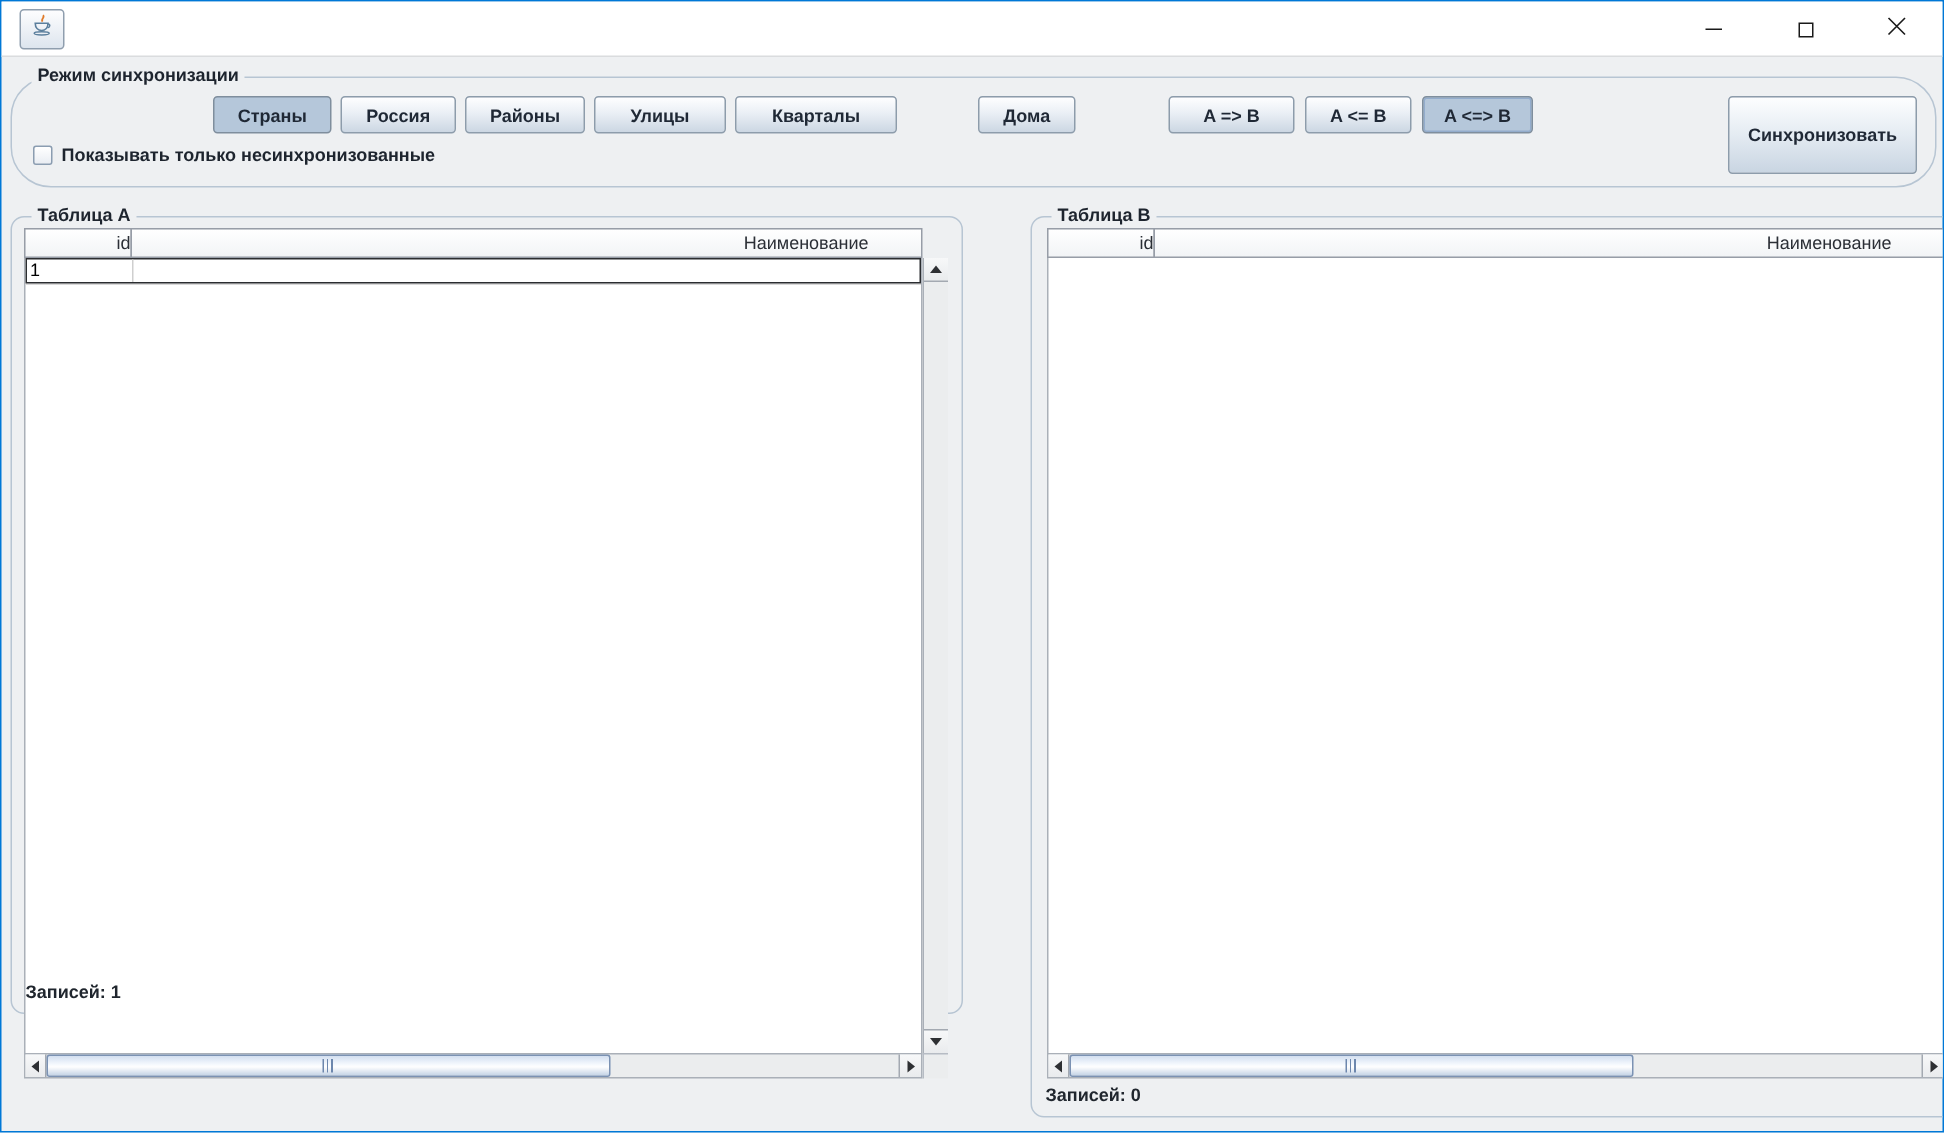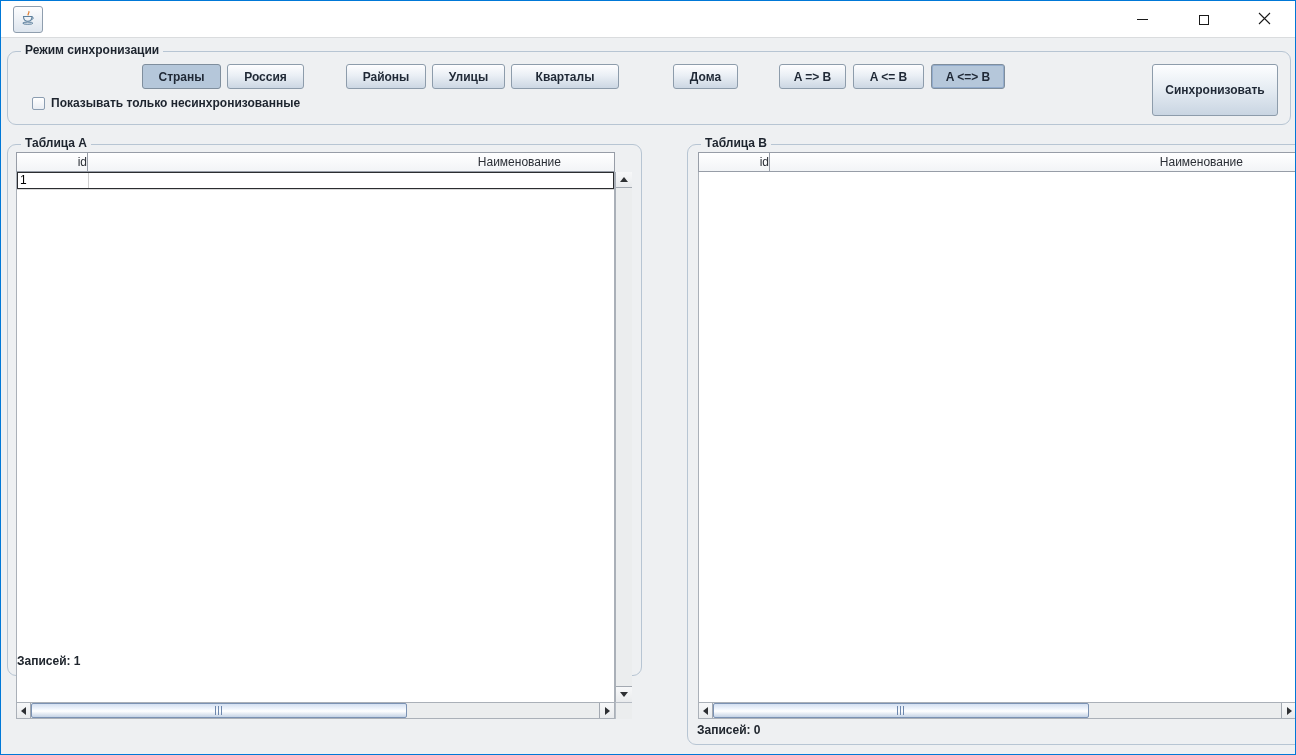--- a/index.html
+++ b/index.html
@@ -29,68 +29,68 @@
 
   
   .groupbox {
     position: absolute; border: 1px solid #b7c5d3; border-radius: 9px;
   }
   .gb-title {
     position: absolute; top: -9px; left: 13px; padding: 0 4px;
     background: #eef0f2; font-size: 12px; font-weight: bold; color: #1d242e;
     line-height: 15px; white-space: nowrap;
   }
-  .group-sync { left: 6px; top: 50px; width: 1284px; height: 74px; }
+  .group-sync { left: 6px; top: 50px; width: 1284px; height: 74px; border-radius: 27px; }
   .group-table-a { left: 6px; top: 143px; width: 635px; height: 532px; }
   .group-table-b { left: 686px; top: 143px; width: 638px; height: 601px; }
 
   
   .btn {
     display: inline-flex; align-items: center; justify-content: center;
     height: 25px; border: 1px solid #8d9cab; border-radius: 3px;
     background: linear-gradient(#fefeff, #eaeff5 45%, #ccd7e3);
     font-size: 12px; font-weight: bold; color: #1f2835; cursor: default;
   }
   .btn.selected {
     background: #b5c7da; border-color: #7f8e9d;
   }
   .btn.selected.focused { box-shadow: inset 0 0 0 1px #93accc; }
   .mode-row { position: absolute; left: 94px; top: 12px; display: flex; gap: 6px; padding-left: 40px; }
   .dir-row  { position: absolute; left: 771px; top: 12px; display: flex; gap: 7px; }
-  .w-countries { width: 79px; } .w-cities { width: 77px; } .w-districts { width: 80px; margin-left: 36px; }
-  .w-streets { width: 73px; } .w-blocks { width: 108px; } .w-houses { width: 65px; margin-left: 48px; }
-  .w-dir1 { width: 67px; } .w-dir2 { width: 71px; } .w-dir3 { width: 74px; }
+  .w-countries { width: 79px; } .w-cities { width: 77px; } .w-districts { width: 80px; }
+  .w-streets { width: 88px; } .w-blocks { width: 108px; } .w-houses { width: 65px; margin-left: 48px; }
+  .w-dir1 { width: 84px; } .w-dir2 { width: 71px; } .w-dir3 { width: 74px; }
   .sync-btn {
     position: absolute; right: 12px; top: 12px; width: 126px; height: 52px;
     border: 1px solid #8d9cab; border-radius: 3px;
     background: linear-gradient(#fdfeff, #e4ebf2 50%, #c9d5e2);
     font-size: 12px; font-weight: bold; color: #1f2835;
     display: flex; align-items: center; justify-content: center;
   }
 
   
-  .checkbox-row { position: absolute; left: 24px; top: 44px; display: flex; align-items: center; gap: 6px; }
+  .checkbox-row { position: absolute; left: 14px; top: 44px; display: flex; align-items: center; gap: 6px; }
   .cb-box {
     width: 13px; height: 13px; border: 1px solid #8b9db1; border-radius: 2px;
     background: linear-gradient(#ffffff, #e9edf3);
   }
   .cb-label { font-size: 12px; font-weight: bold; color: #1d242e; line-height: 14px; }
 
   
   .table-area { position: absolute; top: 7px; height: 567px; }
   .group-table-a .table-area { left: 8px; width: 616px; }
   .group-table-b .table-area { left: 10px; width: 616px; }
 
   .thead { position: absolute; left: 0; right: 17px; top: 0; height: 20px; display: flex; }
   .th {
     height: 20px; border: 1px solid #979da7; background: linear-gradient(#ffffff, #f2f4f6);
     font-size: 12px; color: #2b2f36; line-height: 18px;
   }
   .th-id { width: 72px; text-align: right; }
-  .th-name { flex: 1; margin-left: -1px; text-align: right; padding-right: 53px; }
+  .th-name { flex: 1; margin-left: -1px; text-align: right; padding-right: 35px; }
 
   .viewport {
     position: absolute; top: 20px; left: 0; right: 17px; bottom: 17px;
     background: #ffffff; border-left: 1px solid #aab0b8; border-right: 1px solid #aab0b8;
   }
   .trow {
     position: absolute; top: 0; left: 0; right: 0; height: 17px; display: flex;
     border: 1px solid #2b2d30; background: #ffffff; box-shadow: 0 1px 0 #d9d9d9;
     font-size: 12px; color: #000;
   }

